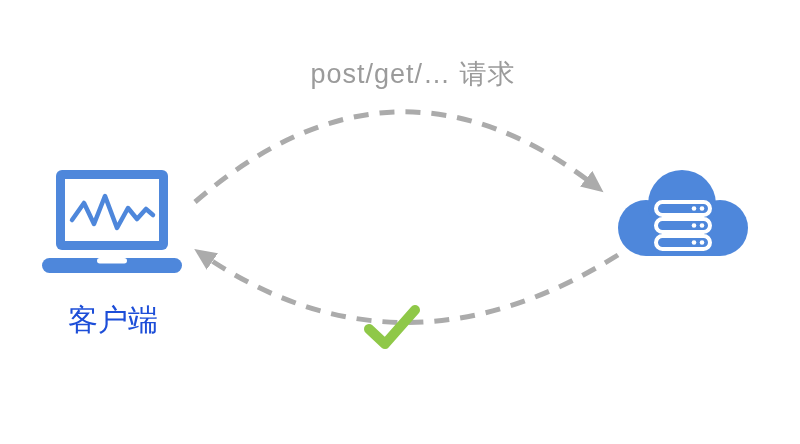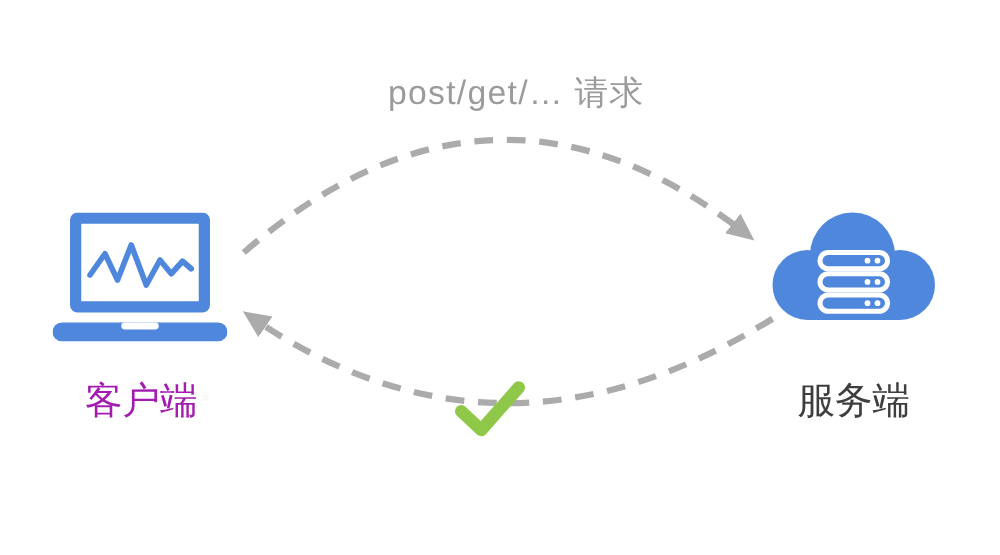--- a/index.html
+++ b/index.html
@@ -32,21 +32,21 @@
     font-size: 27px;
     color: #9b9b9b;
     letter-spacing: 1px;
   }
   .label-client {
     left: 40px;
     top: 300px;
     width: 146px;
     text-align: center;
     font-size: 30px;
-    color: #a21caf;
+    color: #1d4ed8;
     font-weight: 500;
   }
   .label-server {
     left: 610px;
     top: 300px;
     width: 146px;
     text-align: center;
     font-size: 30px;
     color: #3e3e3e;
     font-weight: 500;
@@ -108,20 +108,19 @@
     <g fill="#ffffff">
       <circle cx="84" cy="46.5" r="2.3"></circle>
       <circle cx="92" cy="46.5" r="2.3"></circle>
       <circle cx="84" cy="63.5" r="2.3"></circle>
       <circle cx="92" cy="63.5" r="2.3"></circle>
       <circle cx="84" cy="80.5" r="2.3"></circle>
       <circle cx="92" cy="80.5" r="2.3"></circle>
     </g>
   </svg>
 
-  <div class="label label-server">服务端</div>
 
   <svg class="layer icon-check" width="56" height="48" viewBox="0 0 56 48">
     <path d="M 5 26 L 21 41 L 51 7" fill="none" stroke-width="10" stroke-linecap="round" stroke-linejoin="round" stroke="#8FC848"></path>
   </svg>
 
 
 </div>
 
 </body></html>

